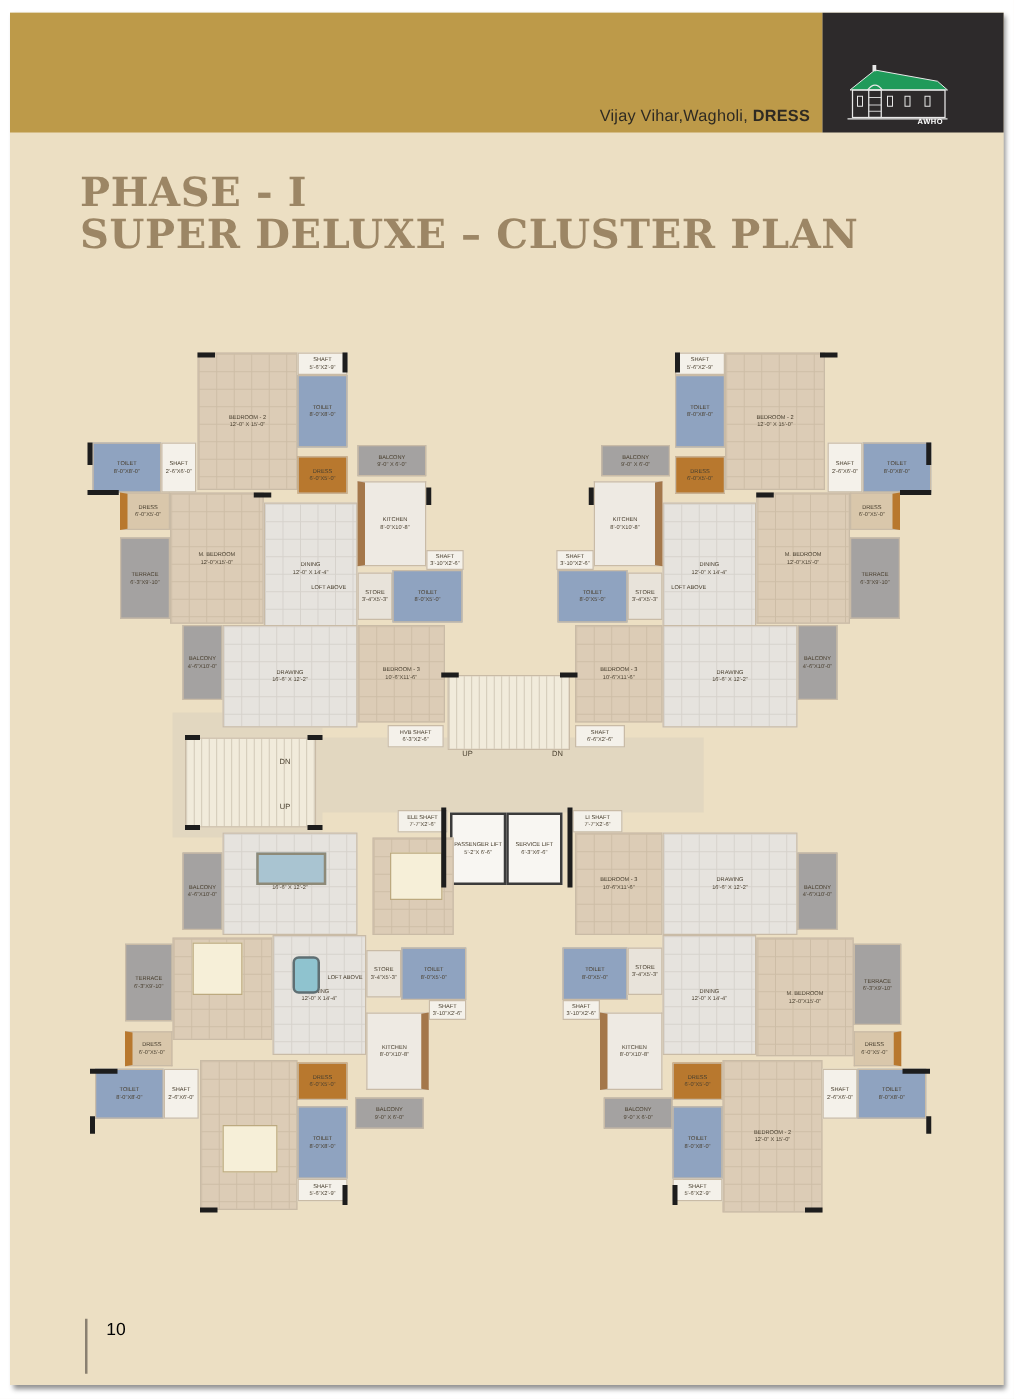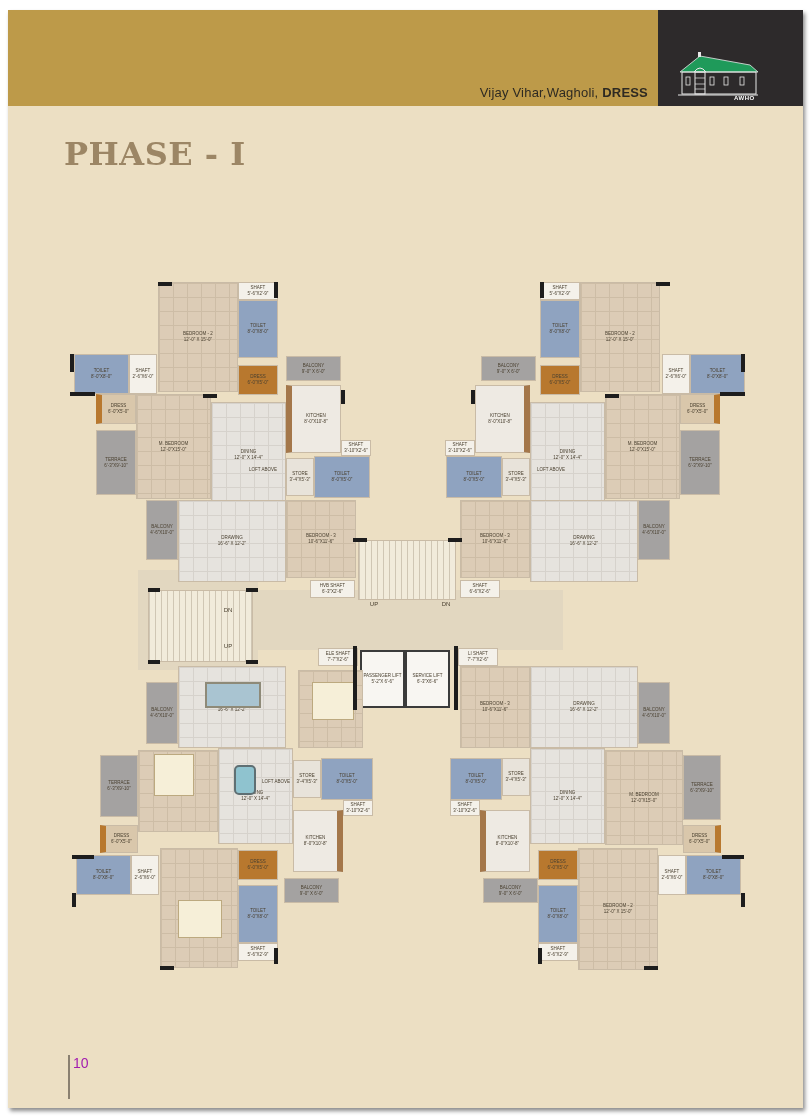--- a/index.html
+++ b/index.html
@@ -3,21 +3,21 @@
 <meta charset="utf-8">
 <style>
   html,body{margin:0;padding:0;background:#ffffff;}
   body{width:811px;height:1119px;position:relative;overflow:hidden;font-family:"Liberation Sans",sans-serif;}
   .page{position:absolute;left:8px;top:10px;width:795px;height:1098px;background:#ecdfc3;box-shadow:2px 3px 4px rgba(0,0,0,0.45);overflow:hidden;}
   .header-band{position:absolute;left:0;top:0;width:650px;height:96px;background:#bd9a49;}
   .location{position:absolute;right:10px;bottom:6px;font-size:13px;color:#2e2a22;letter-spacing:0.2px;}
   .location b{font-weight:bold;}
   .logo-box{position:absolute;left:650px;top:0;width:145px;height:96px;background:#2d2a2b;}
   .title{position:absolute;left:56px;top:128px;font-family:"DejaVu Serif","Liberation Serif",serif;font-weight:bold;color:#9c8665;font-size:32px;line-height:33px;letter-spacing:0.5px;}
-  .page-num{position:absolute;left:60px;top:1045px;font-size:14px;color:#a21caf;padding-left:3px;border-left:2px solid #8a8070;height:44px;}
+  .page-num{position:absolute;left:60px;top:1045px;font-size:14px;color:#000000;padding-left:15px;border-left:2px solid #8a8070;height:44px;}
   .plan{position:absolute;left:0;top:0;width:795px;height:1098px;}
   .r{position:absolute;box-sizing:border-box;border:1px solid #c9bba6;font-size:4.5px;color:#4a4030;display:flex;flex-direction:column;align-items:center;justify-content:center;text-align:center;line-height:6px;overflow:hidden;}
   .bed{background:#dcccb6;background-image:linear-gradient(#cdbda6 1px,transparent 1px),linear-gradient(90deg,#cdbda6 1px,transparent 1px);background-size:14px 14px;}
   .draw{background:#e6e3de;background-image:linear-gradient(#d6d2cc 1px,transparent 1px),linear-gradient(90deg,#d6d2cc 1px,transparent 1px);background-size:14px 14px;}
   .toilet{background:#8fa3c0;}
   .shaft{background:#f4f1ea;}
   .dress{background:#d9c7ab;}
   .dress-acc{background:#b8782e;}
   .balc{background:#a4a2a1;}
   .kitch{background:#eeeae3;}
@@ -50,20 +50,21 @@
       <rect x="52" y="67" width="4" height="8" fill="none" stroke="#e8e8e8" stroke-width="0.8"></rect>
       <rect x="66" y="67" width="4" height="8" fill="none" stroke="#e8e8e8" stroke-width="0.8"></rect>
       <rect x="82" y="67" width="4" height="8" fill="none" stroke="#e8e8e8" stroke-width="0.8"></rect>
       <line x1="20" y1="85" x2="100" y2="85" stroke="#e8e8e8" stroke-width="1"></line>
     </svg>
     <div style="position:absolute;left:76px;top:85px;font-size:6px;font-weight:bold;color:#fff;letter-spacing:0.5px;">AWHO</div>
   </div>
 
   <div class="title">
     <div>PHASE - I</div>
+    <div>SUPER DELUXE – CLUSTER  PLAN</div>
   </div>
 
   <div class="plan">
 
     <div class="corr" style="left:245px;top:580px;width:310px;height:60px;"></div>
     <div class="corr" style="left:130px;top:560px;width:120px;height:100px;"></div>
 
     <div class="r bed" style="left:150px;top:272px;width:80px;height:110px;">
         <span>BEDROOM - 2</span>
         <span>12'-0" X 15'-0"</span>

